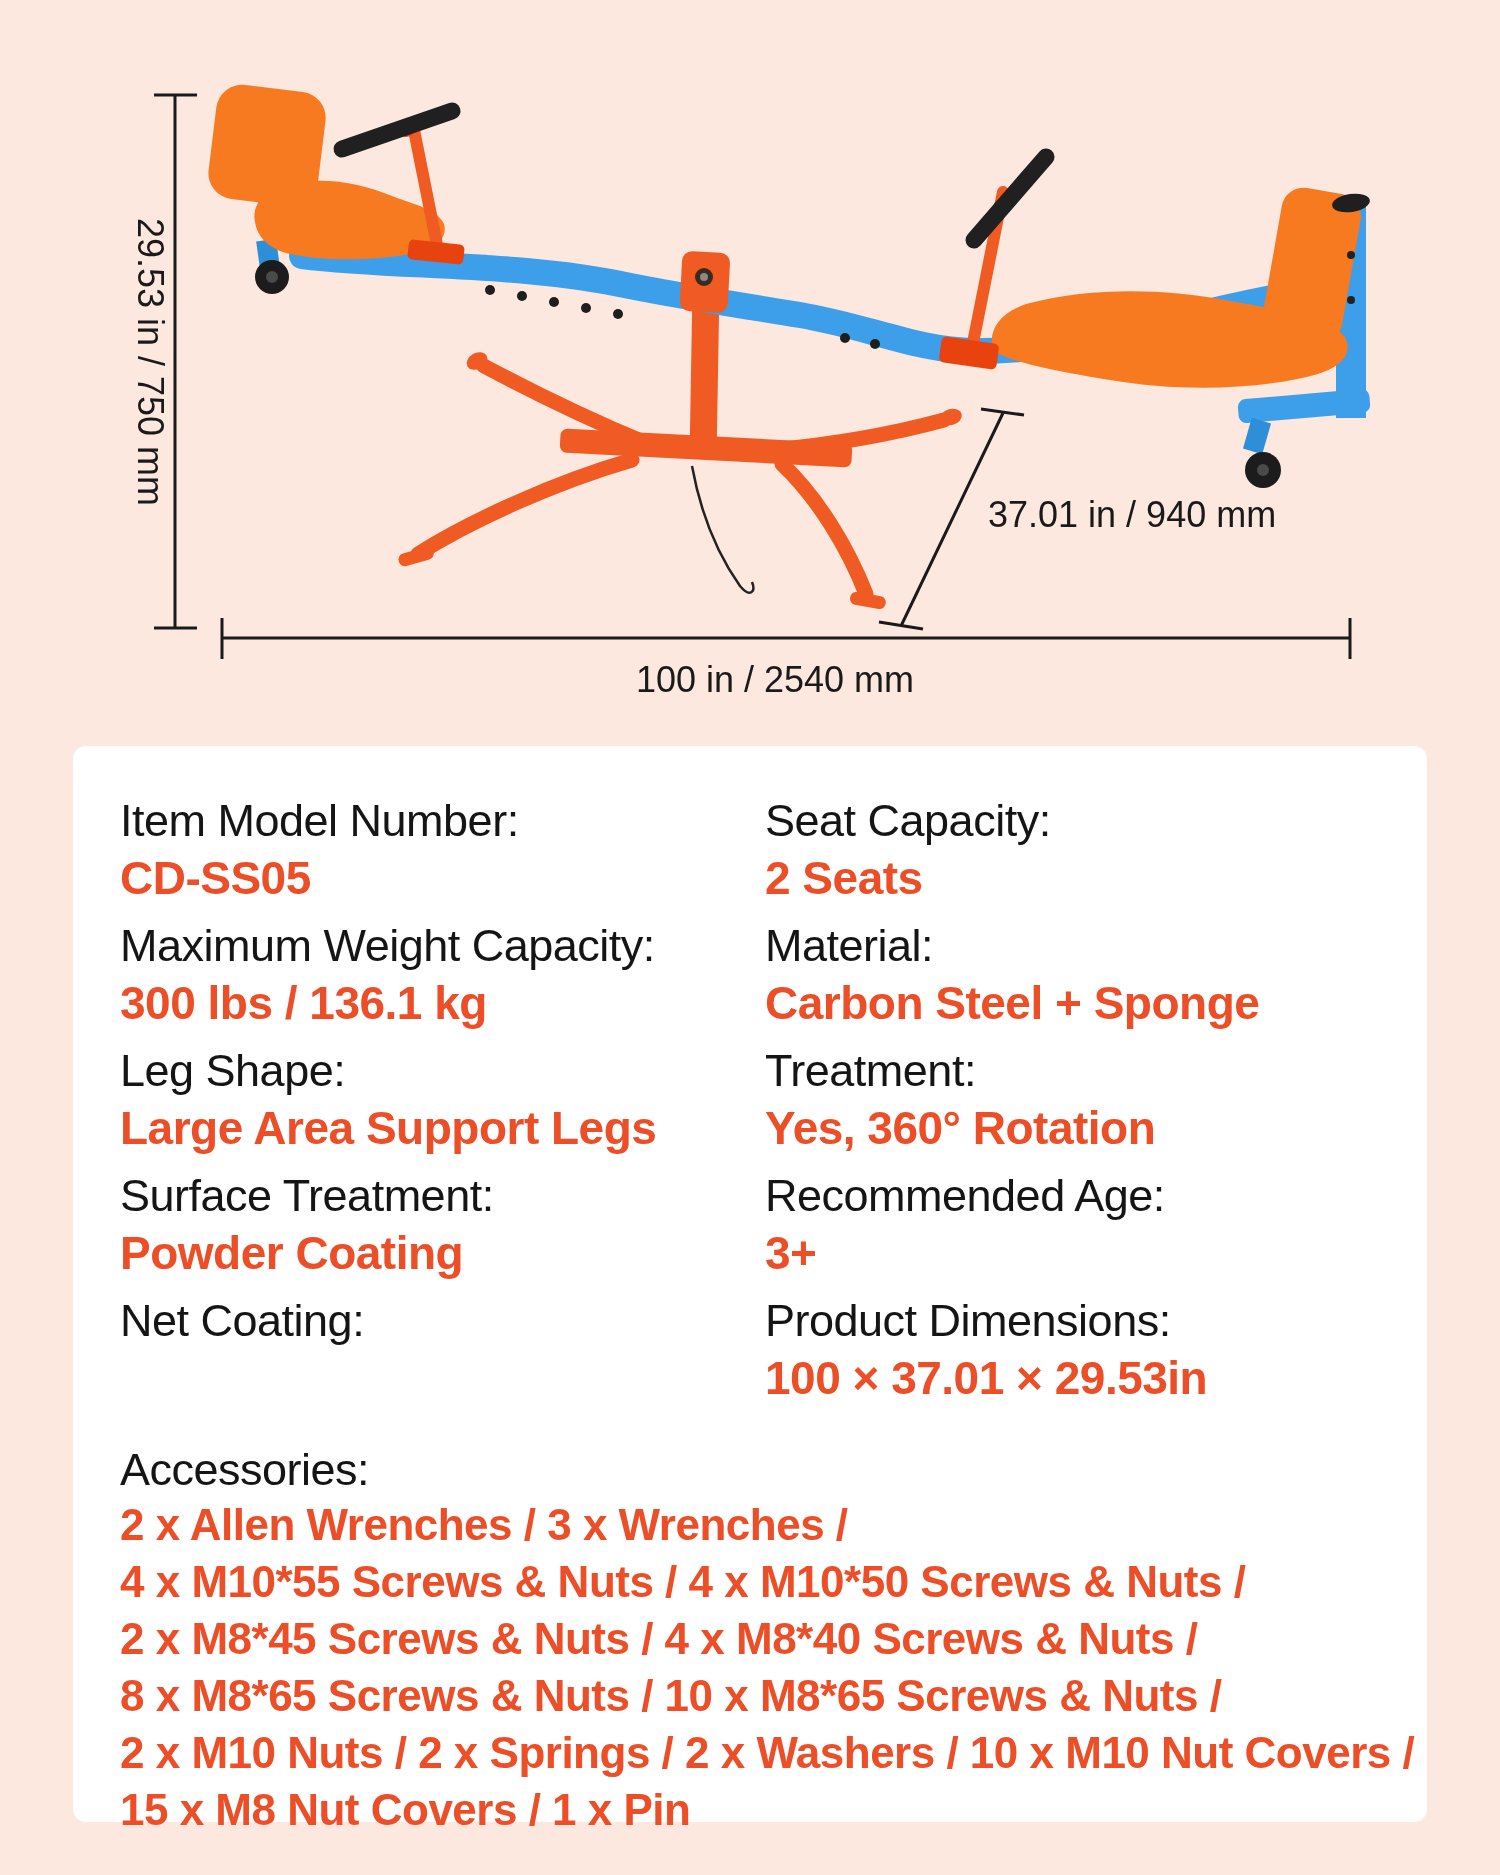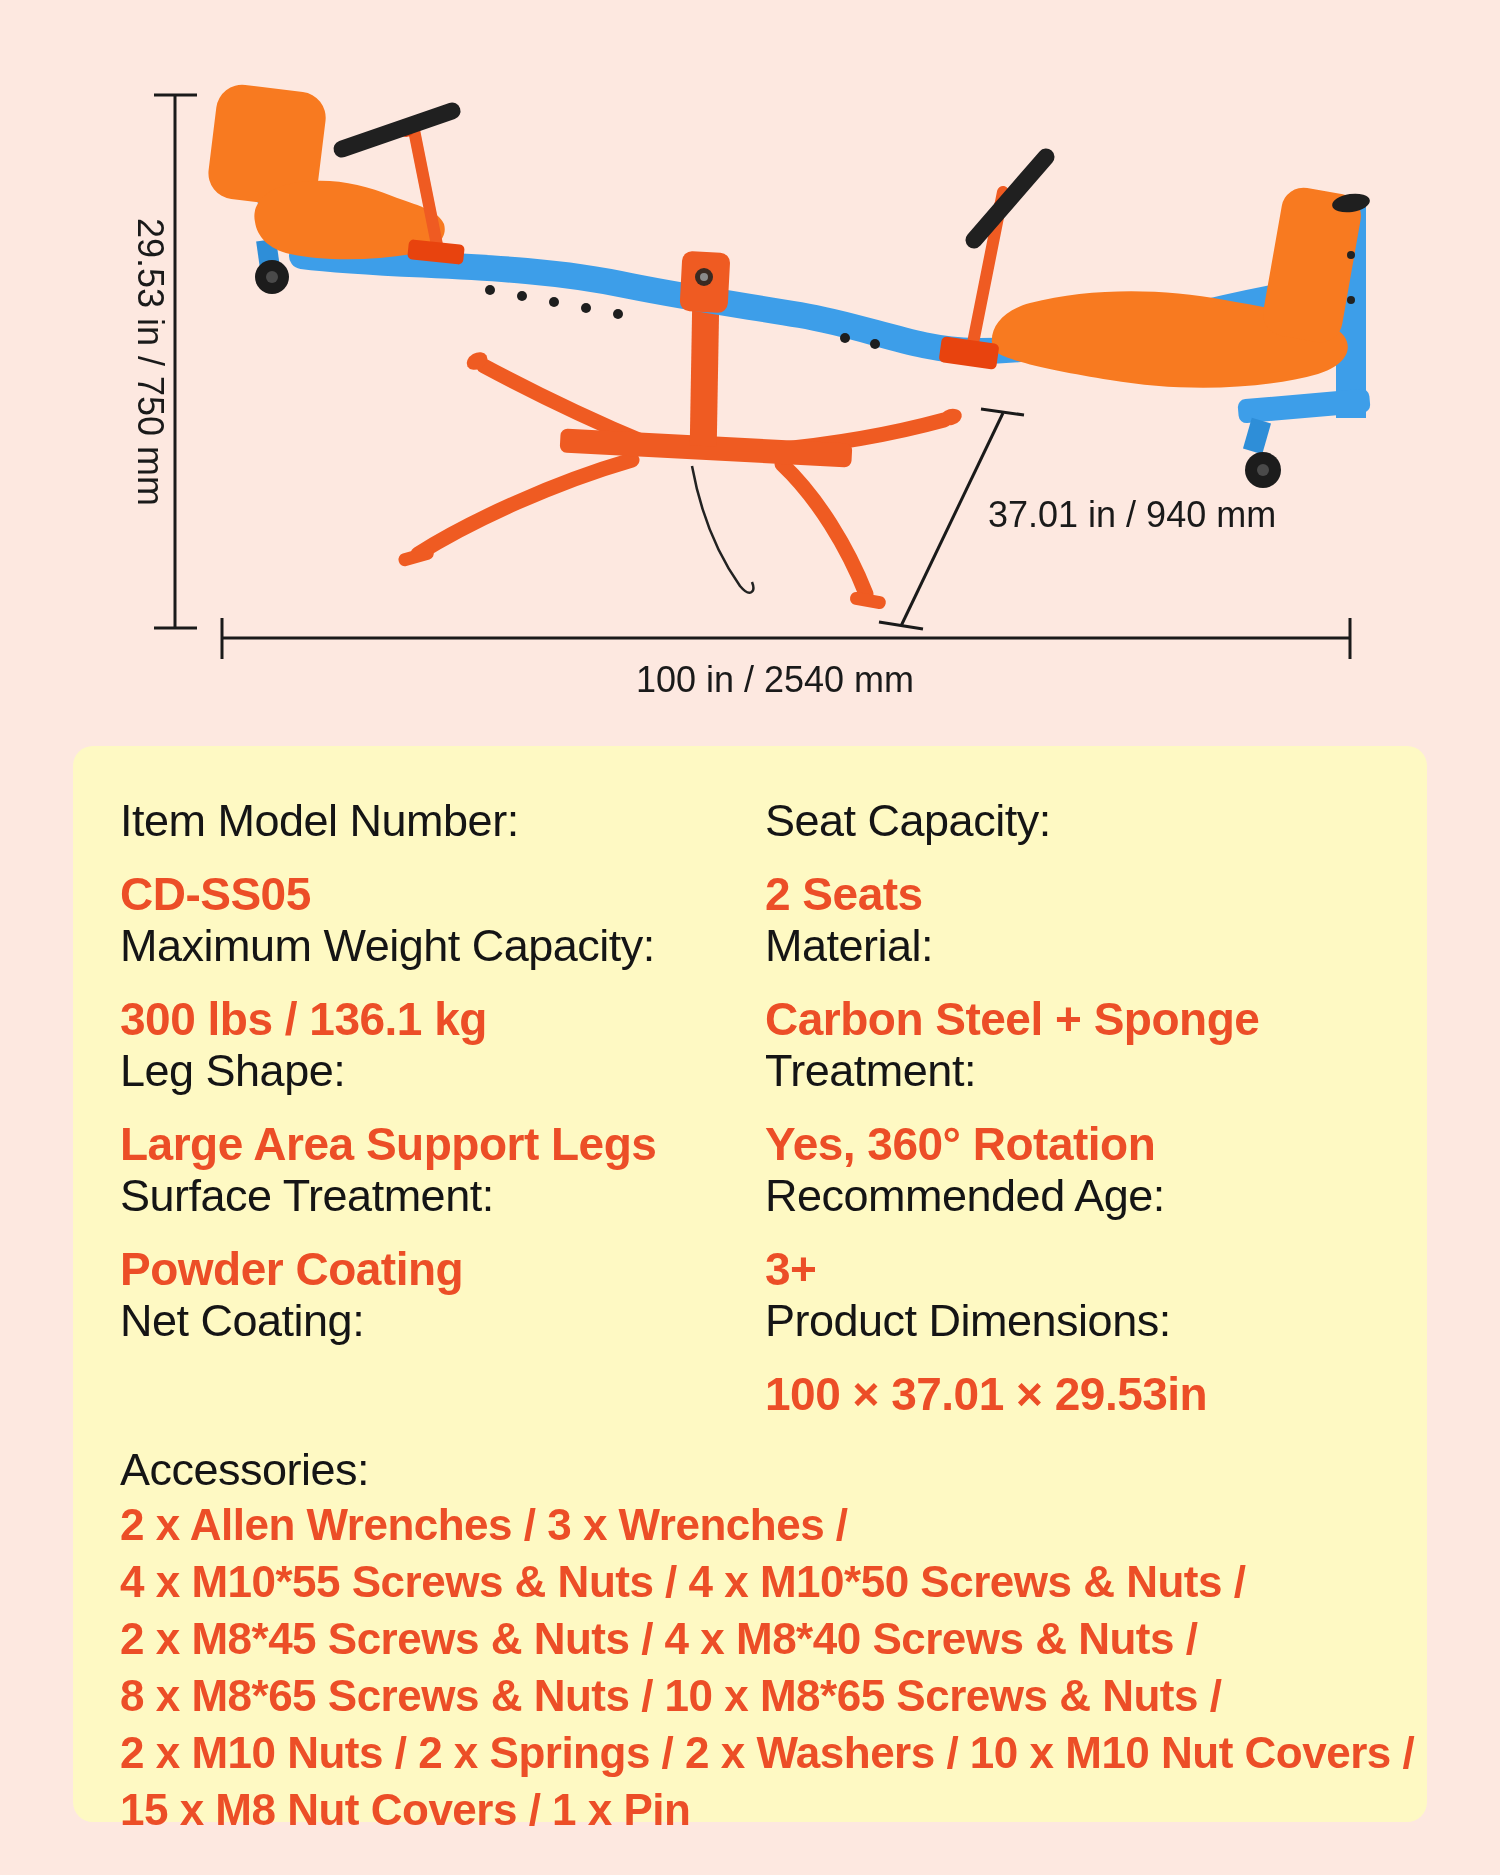--- a/index.html
+++ b/index.html
@@ -10,33 +10,33 @@
     position:relative;
     overflow:hidden;
   }
   #hero { position:absolute; left:0; top:0; }
   .dim-text { font-family:"Liberation Sans", sans-serif; font-size:36px; fill:#1a1a1a; }
   .dim-line { stroke:#1a1a1a; stroke-width:3; fill:none; }
 
   .card {
     position:absolute; left:73px; top:746px;
     width:1354px; height:1076px;
-    background:#fef9c3; border-radius:20px;
+    background:#ffffff; border-radius:13px;
   }
   .grid {
     position:absolute; left:47px; top:49px; right:20px;
     display:grid; grid-template-columns:645px auto; row-gap:17px;
   }
   .spec { height:108px; }
   .spec-label {
     font-size:45px; line-height:52px; color:#151515; letter-spacing:-0.5px;
   }
   .spec-value {
     font-size:46px; line-height:50px; font-weight:bold;
-    color:#ec4e27; margin-top:22px; letter-spacing:-0.5px; white-space:nowrap;
+    color:#ec4e27; margin-top:6px; letter-spacing:-0.5px; white-space:nowrap;
   }
   .acc { position:absolute; left:47px; top:698px; right:20px; }
   .acc-line {
     font-size:44px; line-height:57px; font-weight:bold;
     color:#ec4e27; letter-spacing:-0.5px; white-space:nowrap;
   }
 </style>
 </head>
 <body>
 

